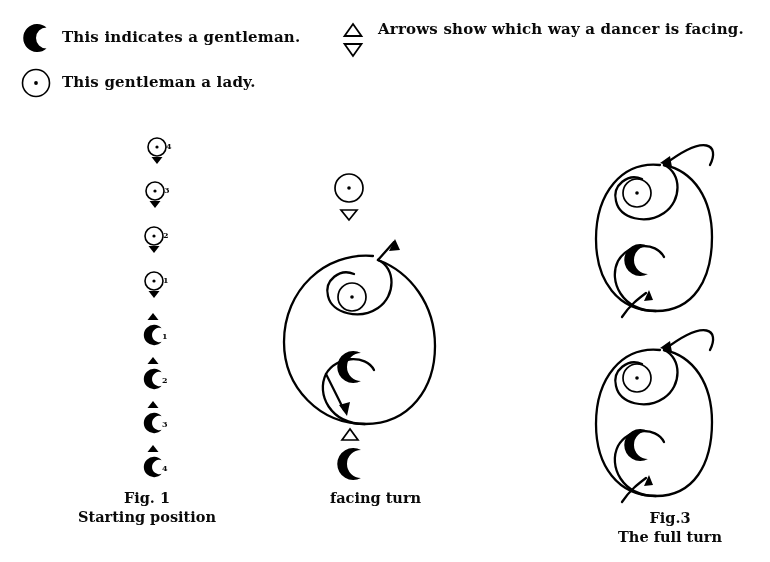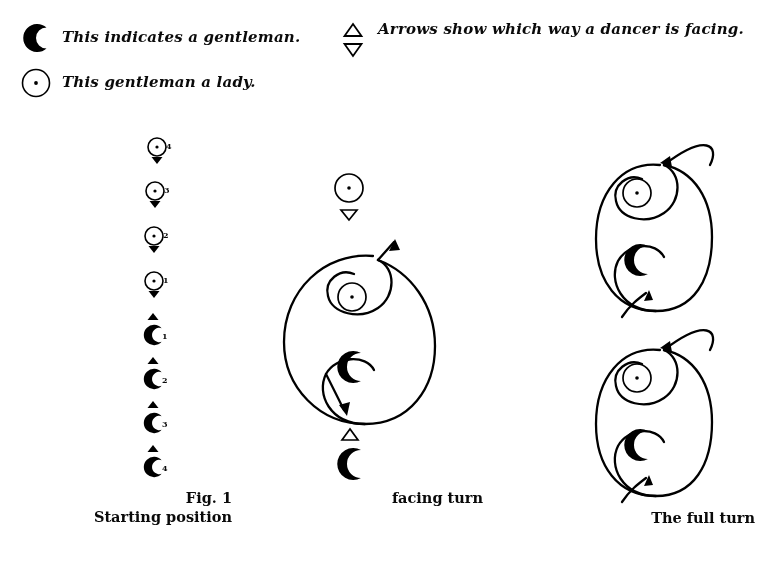--- a/index.html
+++ b/index.html
@@ -20,35 +20,34 @@
 
   
   .legend-row { position: absolute; }
   .legend-text {
     font-family: "DejaVu Serif", "Liberation Serif", serif;
     font-weight: bold;
     font-size: 15px;
     letter-spacing: 0.2px;
     white-space: nowrap;
     color: #0a0a0a;
-    font-style: italic;
   }
 
   
   .caption {
     position: absolute;
     text-align: center;
     font-family: "DejaVu Serif", "Liberation Serif", serif;
     font-weight: bold;
     font-size: 14.5px;
     line-height: 19px;
     white-space: nowrap;
     color: #0a0a0a;
   }
-  .caption .cap-line { display: block; text-align: right; }
+  .caption .cap-line { display: block; }
 
   
   .sym { position: absolute; display: block; }
 
   
   .idx {
     position: absolute;
     font-family: "DejaVu Serif", "Liberation Serif", serif;
     font-weight: bold;
     font-size: 8px;
@@ -255,16 +254,17 @@
       <circle cx="22" cy="22" r="14" fill="none" stroke="#000" stroke-width="1.7"></circle>
       <circle cx="22" cy="22" r="1.8" fill="#000"></circle>
     </svg>
 
     <svg class="sym" width="50" height="50" style="left:52px; top:285px;" viewBox="0 0 50 50">
       <path d="M36 11 A16 16 0 1 0 36 39 A11.4 11.4 0 1 1 36 11 Z" fill="#000"></path>
     </svg>
   </div>
 
   <div class="caption" style="left:585px; top:508px; width:170px;">
+    <span class="cap-line">Fig.3</span>
     <span class="cap-line">The full turn</span>
   </div>
 
 </div>
 
 </body></html>

